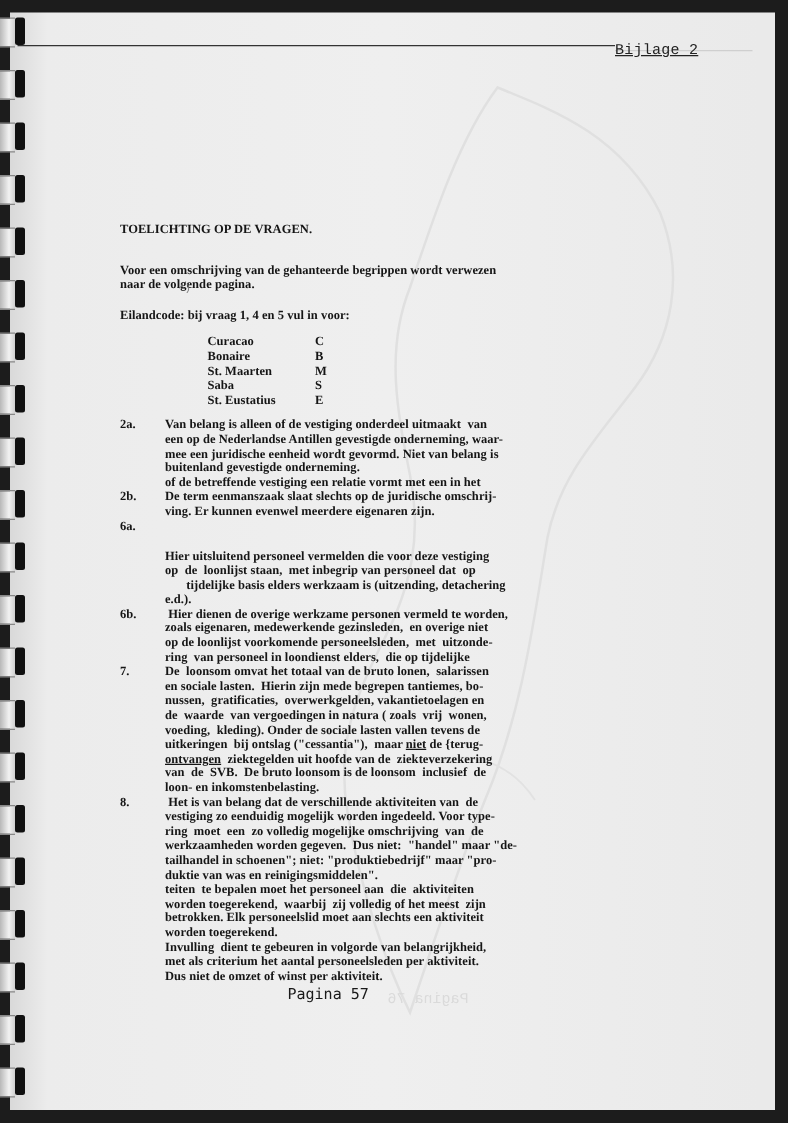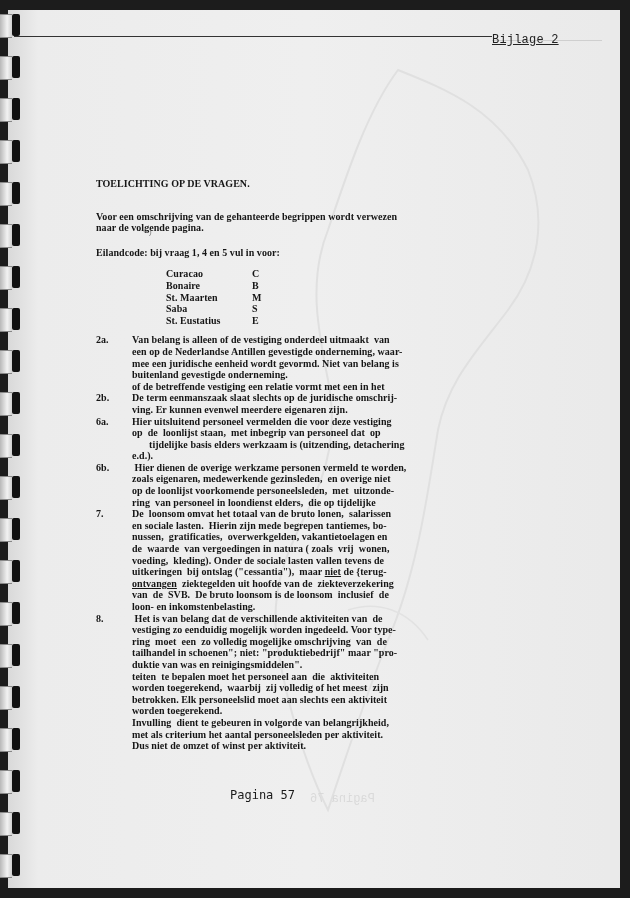--- a/index.html
+++ b/index.html
@@ -220,21 +220,21 @@
       <div class="note">
         <span class="note-num">2b.</span>
         <div class="note-text">
           <p style="white-space: pre;">De term eenmanszaak slaat slechts op de juridische omschrij-</p>
           <p style="white-space: pre;">ving. Er kunnen evenwel meerdere eigenaren zijn.</p>
         </div>
       </div>
       <div class="note">
         <span class="note-num">6a.</span>
         <div class="note-text">
-          <p style="white-space: pre;">Hier uitsluitend personeel vermelden die voor deze vestiging</p>
+          <p style="white-space: pre; margin-top: 24px;">Hier uitsluitend personeel vermelden die voor deze vestiging</p>
           <p style="white-space: pre;">op  de  loonlijst staan,  met inbegrip van personeel dat  op</p>
           <p style="white-space: pre; margin-left: 17px;">tijdelijke basis elders werkzaam is (uitzending, detachering</p>
           <p style="white-space: pre;">e.d.).</p>
         </div>
       </div>
       <div class="note">
         <span class="note-num">6b.</span>
         <div class="note-text">
           <p style="white-space: pre;"> Hier dienen de overige werkzame personen vermeld te worden,</p>
           <p style="white-space: pre;">zoals eigenaren, medewerkende gezinsleden,  en overige niet</p>
@@ -255,20 +255,21 @@
           <p style="white-space: pre;">van  de  SVB.  De bruto loonsom is de loonsom  inclusief  de</p>
           <p style="white-space: pre;">loon- en inkomstenbelasting.</p>
         </div>
       </div>
       <div class="note">
         <span class="note-num">8.</span>
         <div class="note-text">
           <p style="white-space: pre;"> Het is van belang dat de verschillende aktiviteiten van  de</p>
           <p style="white-space: pre;">vestiging zo eenduidig mogelijk worden ingedeeld. Voor type-</p>
           <p style="white-space: pre;">ring  moet  een  zo volledig mogelijke omschrijving  van  de</p>
+          <p style="white-space: pre;">werkzaamheden worden gegeven.  Dus niet:  "handel" maar "de-</p>
           <p style="white-space: pre;">tailhandel in schoenen"; niet: "produktiebedrijf" maar "pro-</p>
           <p style="white-space: pre;">duktie van was en reinigingsmiddelen".</p>
           <p style="white-space: pre;">teiten  te bepalen moet het personeel aan  die  aktiviteiten</p>
           <p style="white-space: pre;">worden toegerekend,  waarbij  zij volledig of het meest  zijn</p>
           <p style="white-space: pre;">betrokken. Elk personeelslid moet aan slechts een aktiviteit</p>
           <p style="white-space: pre;">worden toegerekend.</p>
           <p style="white-space: pre;">Invulling  dient te gebeuren in volgorde van belangrijkheid,</p>
           <p style="white-space: pre;">met als criterium het aantal personeelsleden per aktiviteit.</p>
           <p style="white-space: pre;">Dus niet de omzet of winst per aktiviteit.</p>
         </div>

